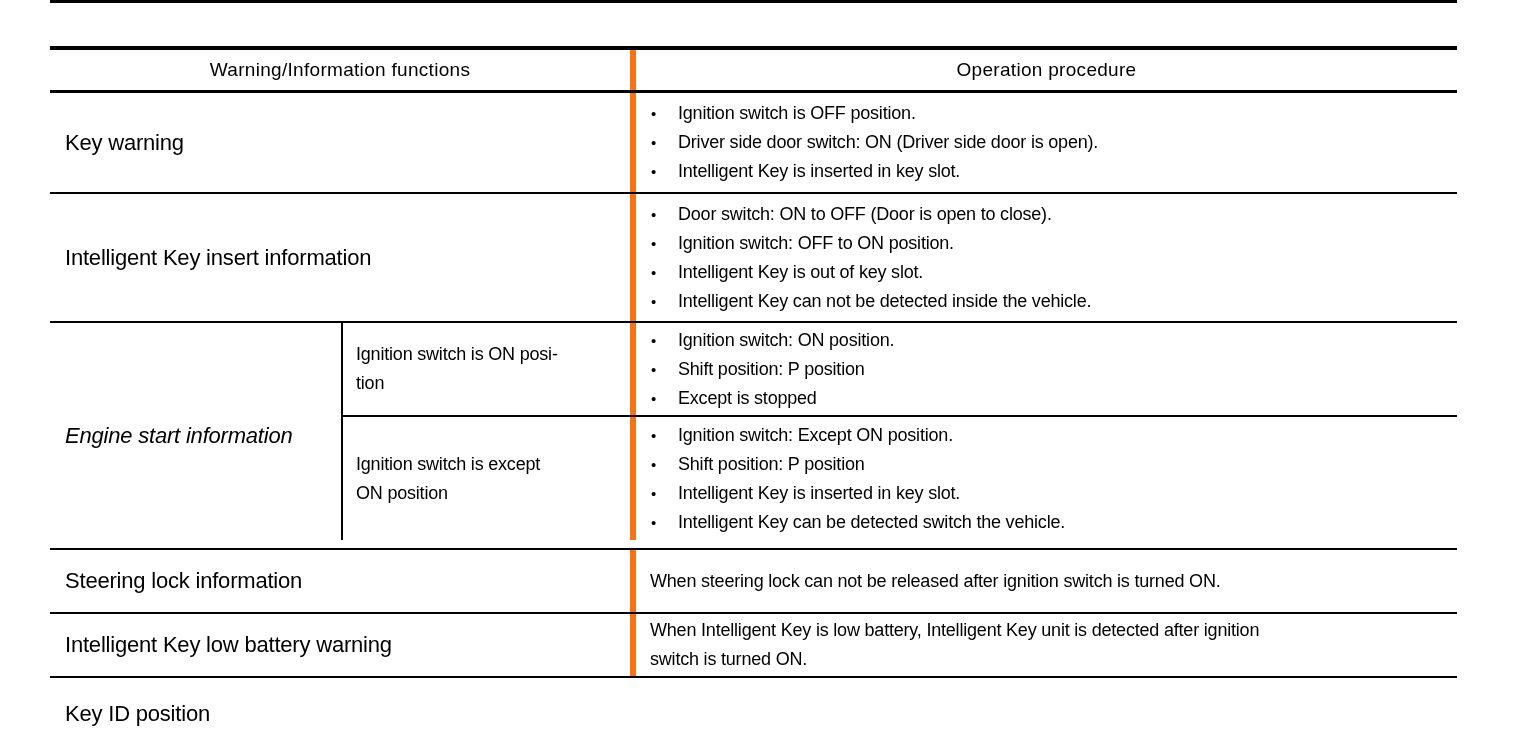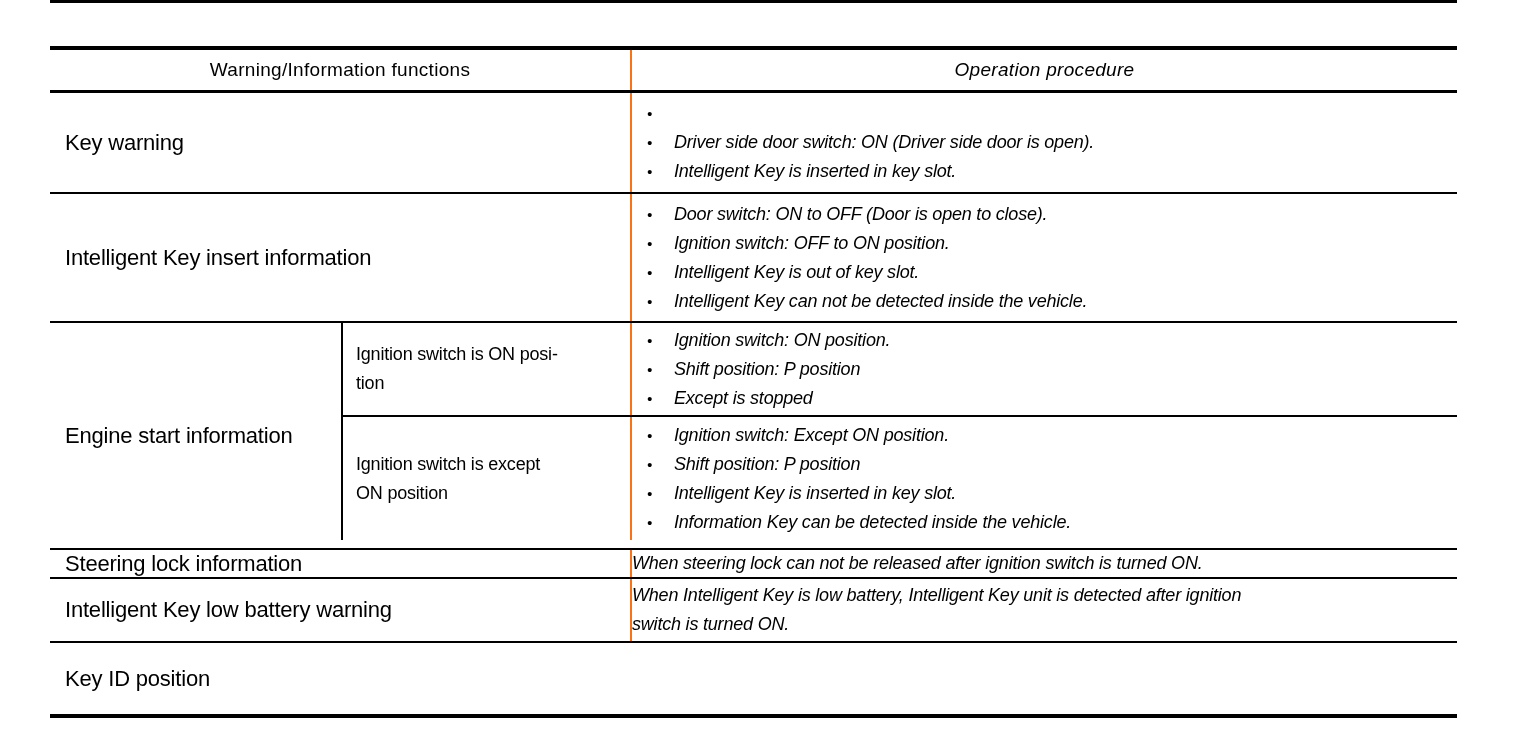--- a/index.html
+++ b/index.html
@@ -19,21 +19,21 @@
   .wtable {
     position:absolute; left:50px; top:46px; width:1407px;
     border-top:4px solid #000;
     border-bottom:4px solid #000;
   }
   .row { display:flex; border-bottom:2px solid #000; }
   .row.header { height:43px; border-bottom:3px solid #000; }
   .row.last { border-bottom:none; }
 
   .c1 { width:580px; }
-  .c2 { flex:1; border-left:2px solid #f97316;font-style:italic; }
+  .c2 { flex:1; border-left:6px solid #f97316; }
 
   .hc {
     display:flex; align-items:center; justify-content:center;
     font-size:19px; letter-spacing:0.3px;
   }
 
   .label {
     display:flex; align-items:center;
     padding-left:15px; padding-right:10px;
     font-size:22px; letter-spacing:-0.2px; line-height:24px;
@@ -45,27 +45,27 @@
     font-size:18px; letter-spacing:-0.2px;
   }
   .bi { display:flex; line-height:29px; }
   .dot {
     width:27px; flex:0 0 27px;
     font-size:15px; line-height:29px;
   }
 
   .textcell {
     display:flex; align-items:center;
-    padding-right:10px;
+    padding-left:14px; padding-right:10px;
     font-size:18px; letter-spacing:-0.2px;
   }
   .pre { white-space:pre-line; line-height:29px; }
 
   
-  .c1a { width:291px; }
+  .c1a { width:291px;font-style:italic; }
   .engine-right { flex:1; display:flex; flex-direction:column; }
   .subrow { display:flex; border-bottom:2px solid #000; }
   .subrow.sublast { border-bottom:none; }
   .cond {
     width:289px; flex:0 0 289px;
     border-left:2px solid #000;
     display:flex; align-items:center;
     padding-left:13px; padding-right:8px;
     font-size:18px; letter-spacing:-0.2px;
   }
@@ -82,20 +82,21 @@
     <div class="row header">
       <div class="c1 hc">Warning/Information functions</div>
       <div class="c2 hc">Operation procedure</div>
     </div>
 
     <div class="row" style="height:101px">
       <div class="c1 label">Key warning</div>
       <div class="c2 bullets">
         <div class="bi">
             <span class="dot">•</span>
+            <span>Ignition switch is OFF position.</span>
           </div>
         <div class="bi">
             <span class="dot">•</span>
             <span>Driver side door switch: ON (Driver side door is open).</span>
           </div>
         <div class="bi">
             <span class="dot">•</span>
             <span>Intelligent Key is inserted in key slot.</span>
           </div>
       </div>
@@ -157,29 +158,29 @@
             <div class="bi">
                 <span class="dot">•</span>
                 <span>Shift position: P position</span>
               </div>
             <div class="bi">
                 <span class="dot">•</span>
                 <span>Intelligent Key is inserted in key slot.</span>
               </div>
             <div class="bi">
                 <span class="dot">•</span>
-                <span>Information Key can be detected inside the vehicle.</span>
+                <span>Intelligent Key can be detected switch the vehicle.</span>
               </div>
           </div>
         </div>
 
       </div>
     </div>
 
-    <div class="row" style="height:29px">
+    <div class="row" style="height:64px">
       <div class="c1 label">Steering lock information</div>
       <div class="c2 textcell pre">When steering lock can not be released after ignition switch is turned ON.</div>
     </div>
 
     <div class="row" style="height:64px">
       <div class="c1 label">Intelligent Key low battery warning</div>
       <div class="c2 textcell pre">When Intelligent Key is low battery, Intelligent Key unit is detected after ignition
 switch is turned ON.</div>
     </div>
 

